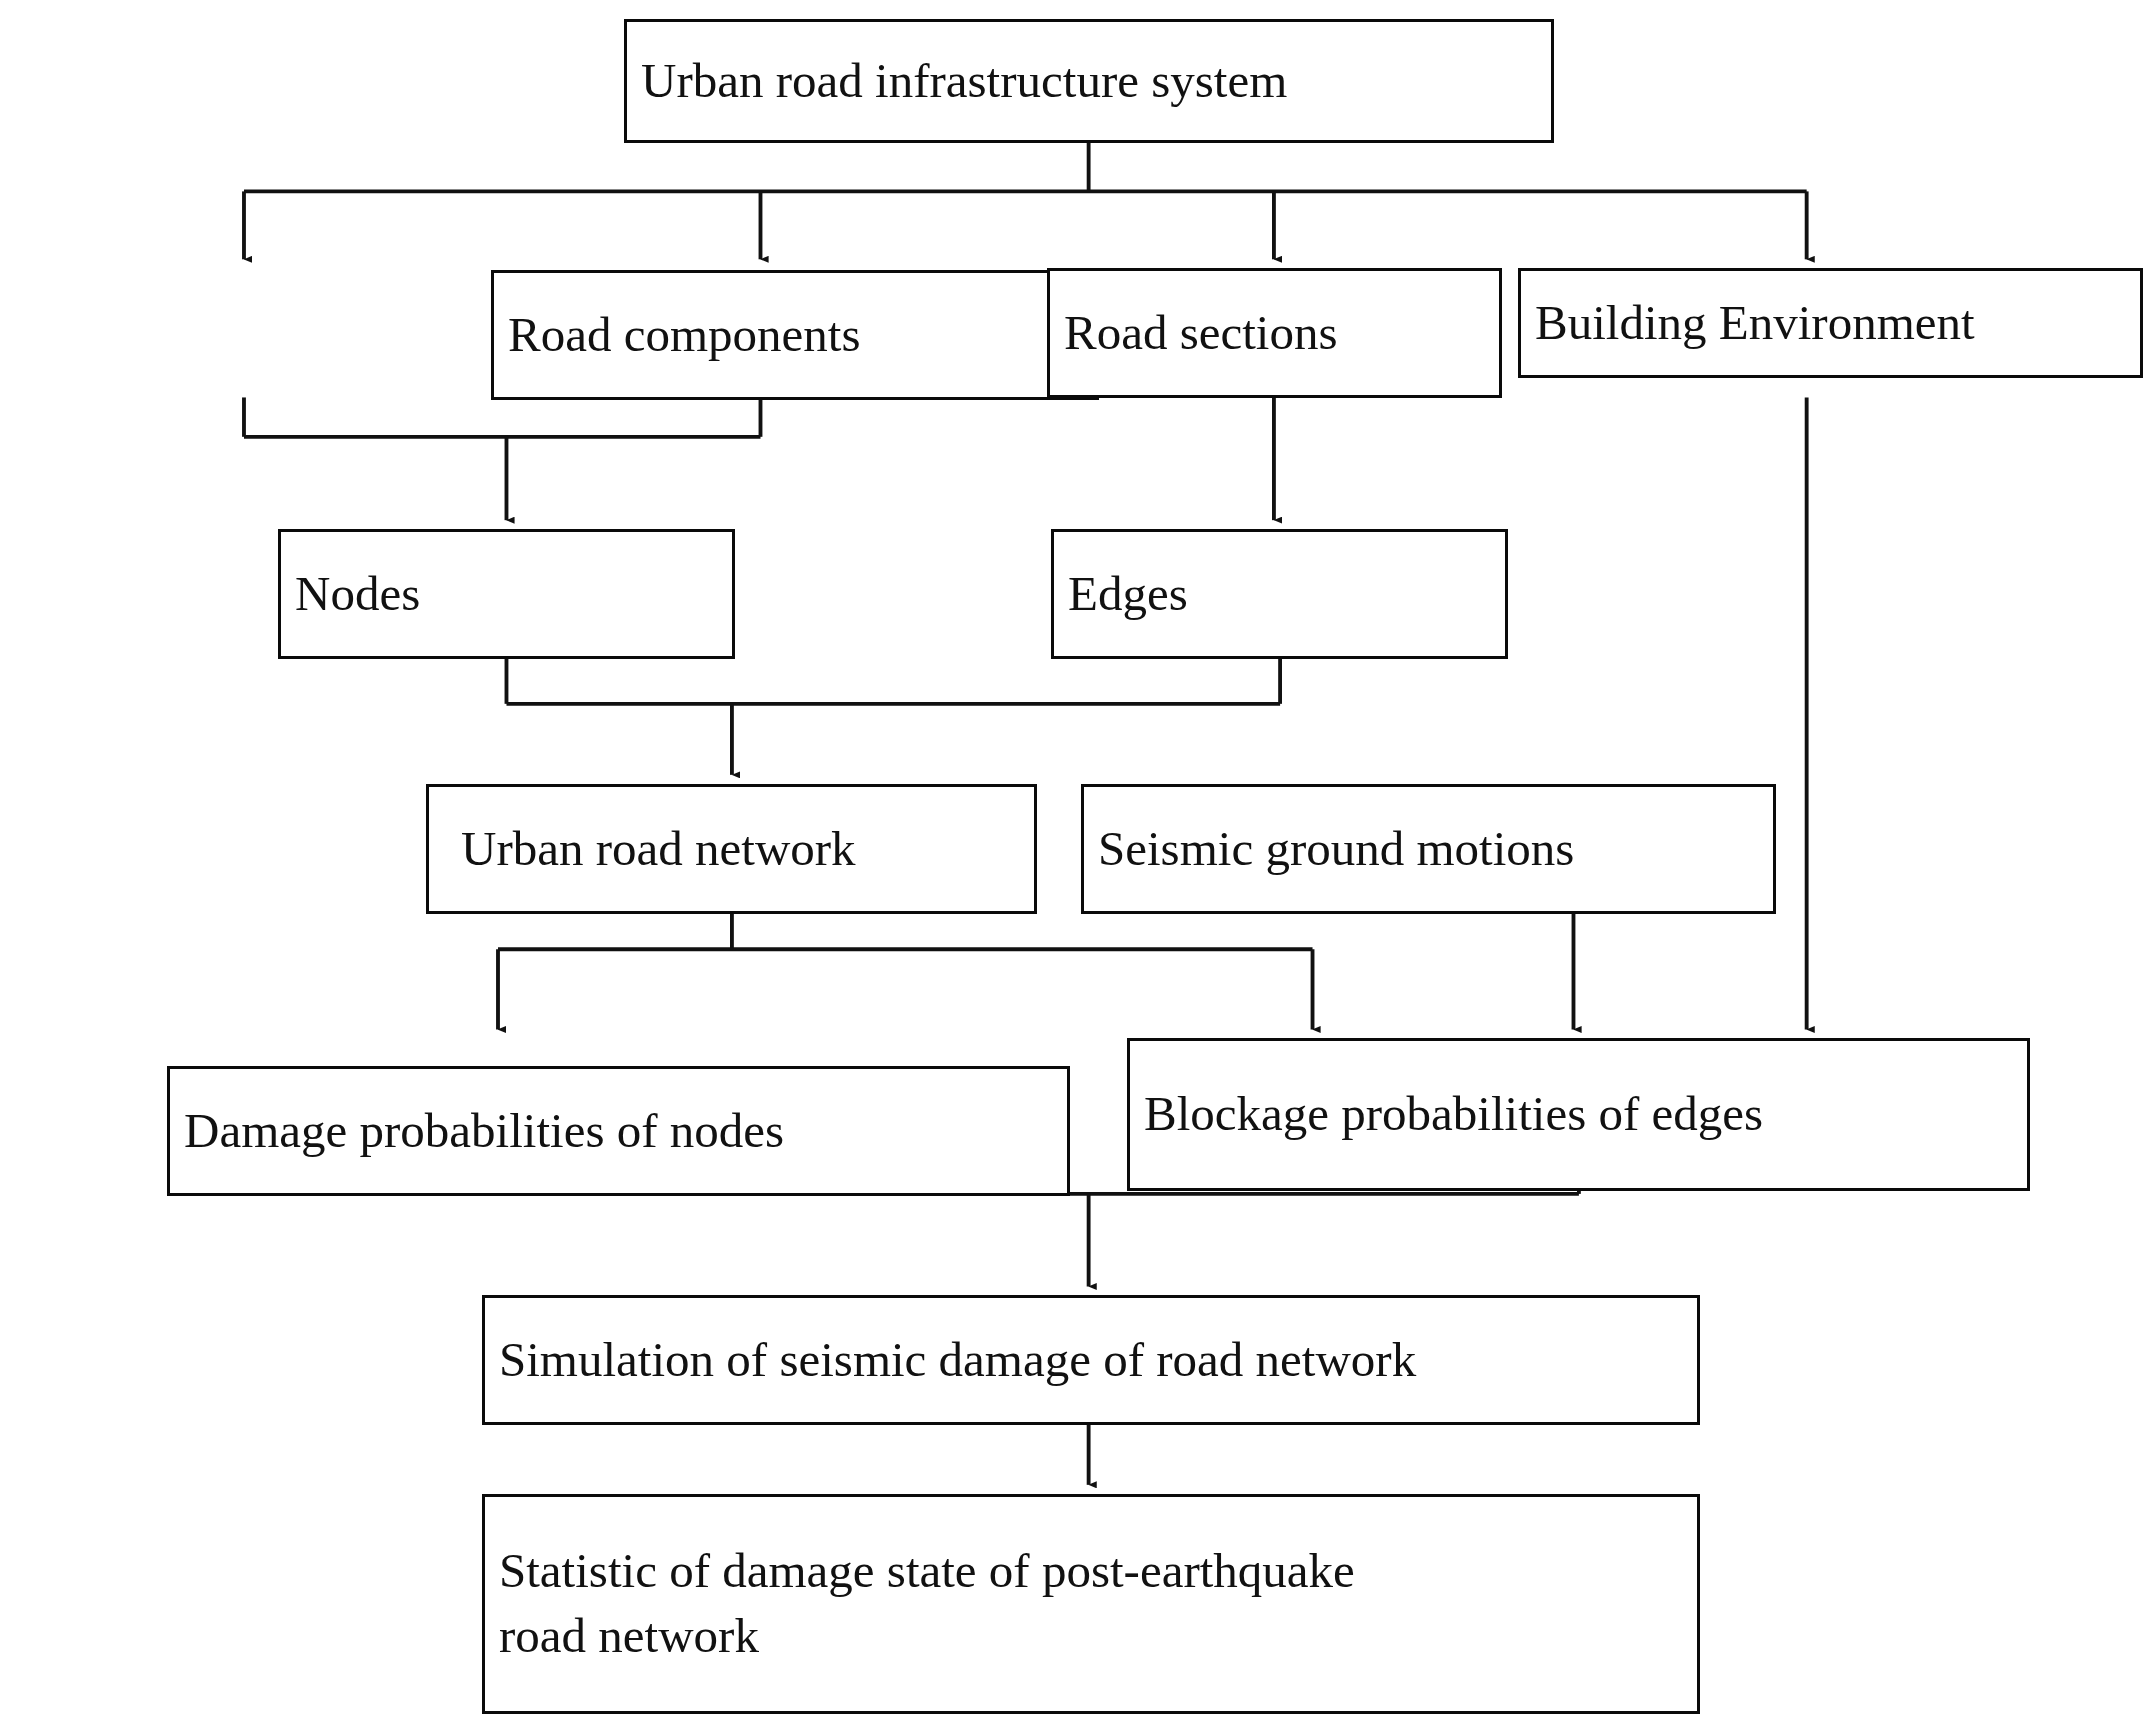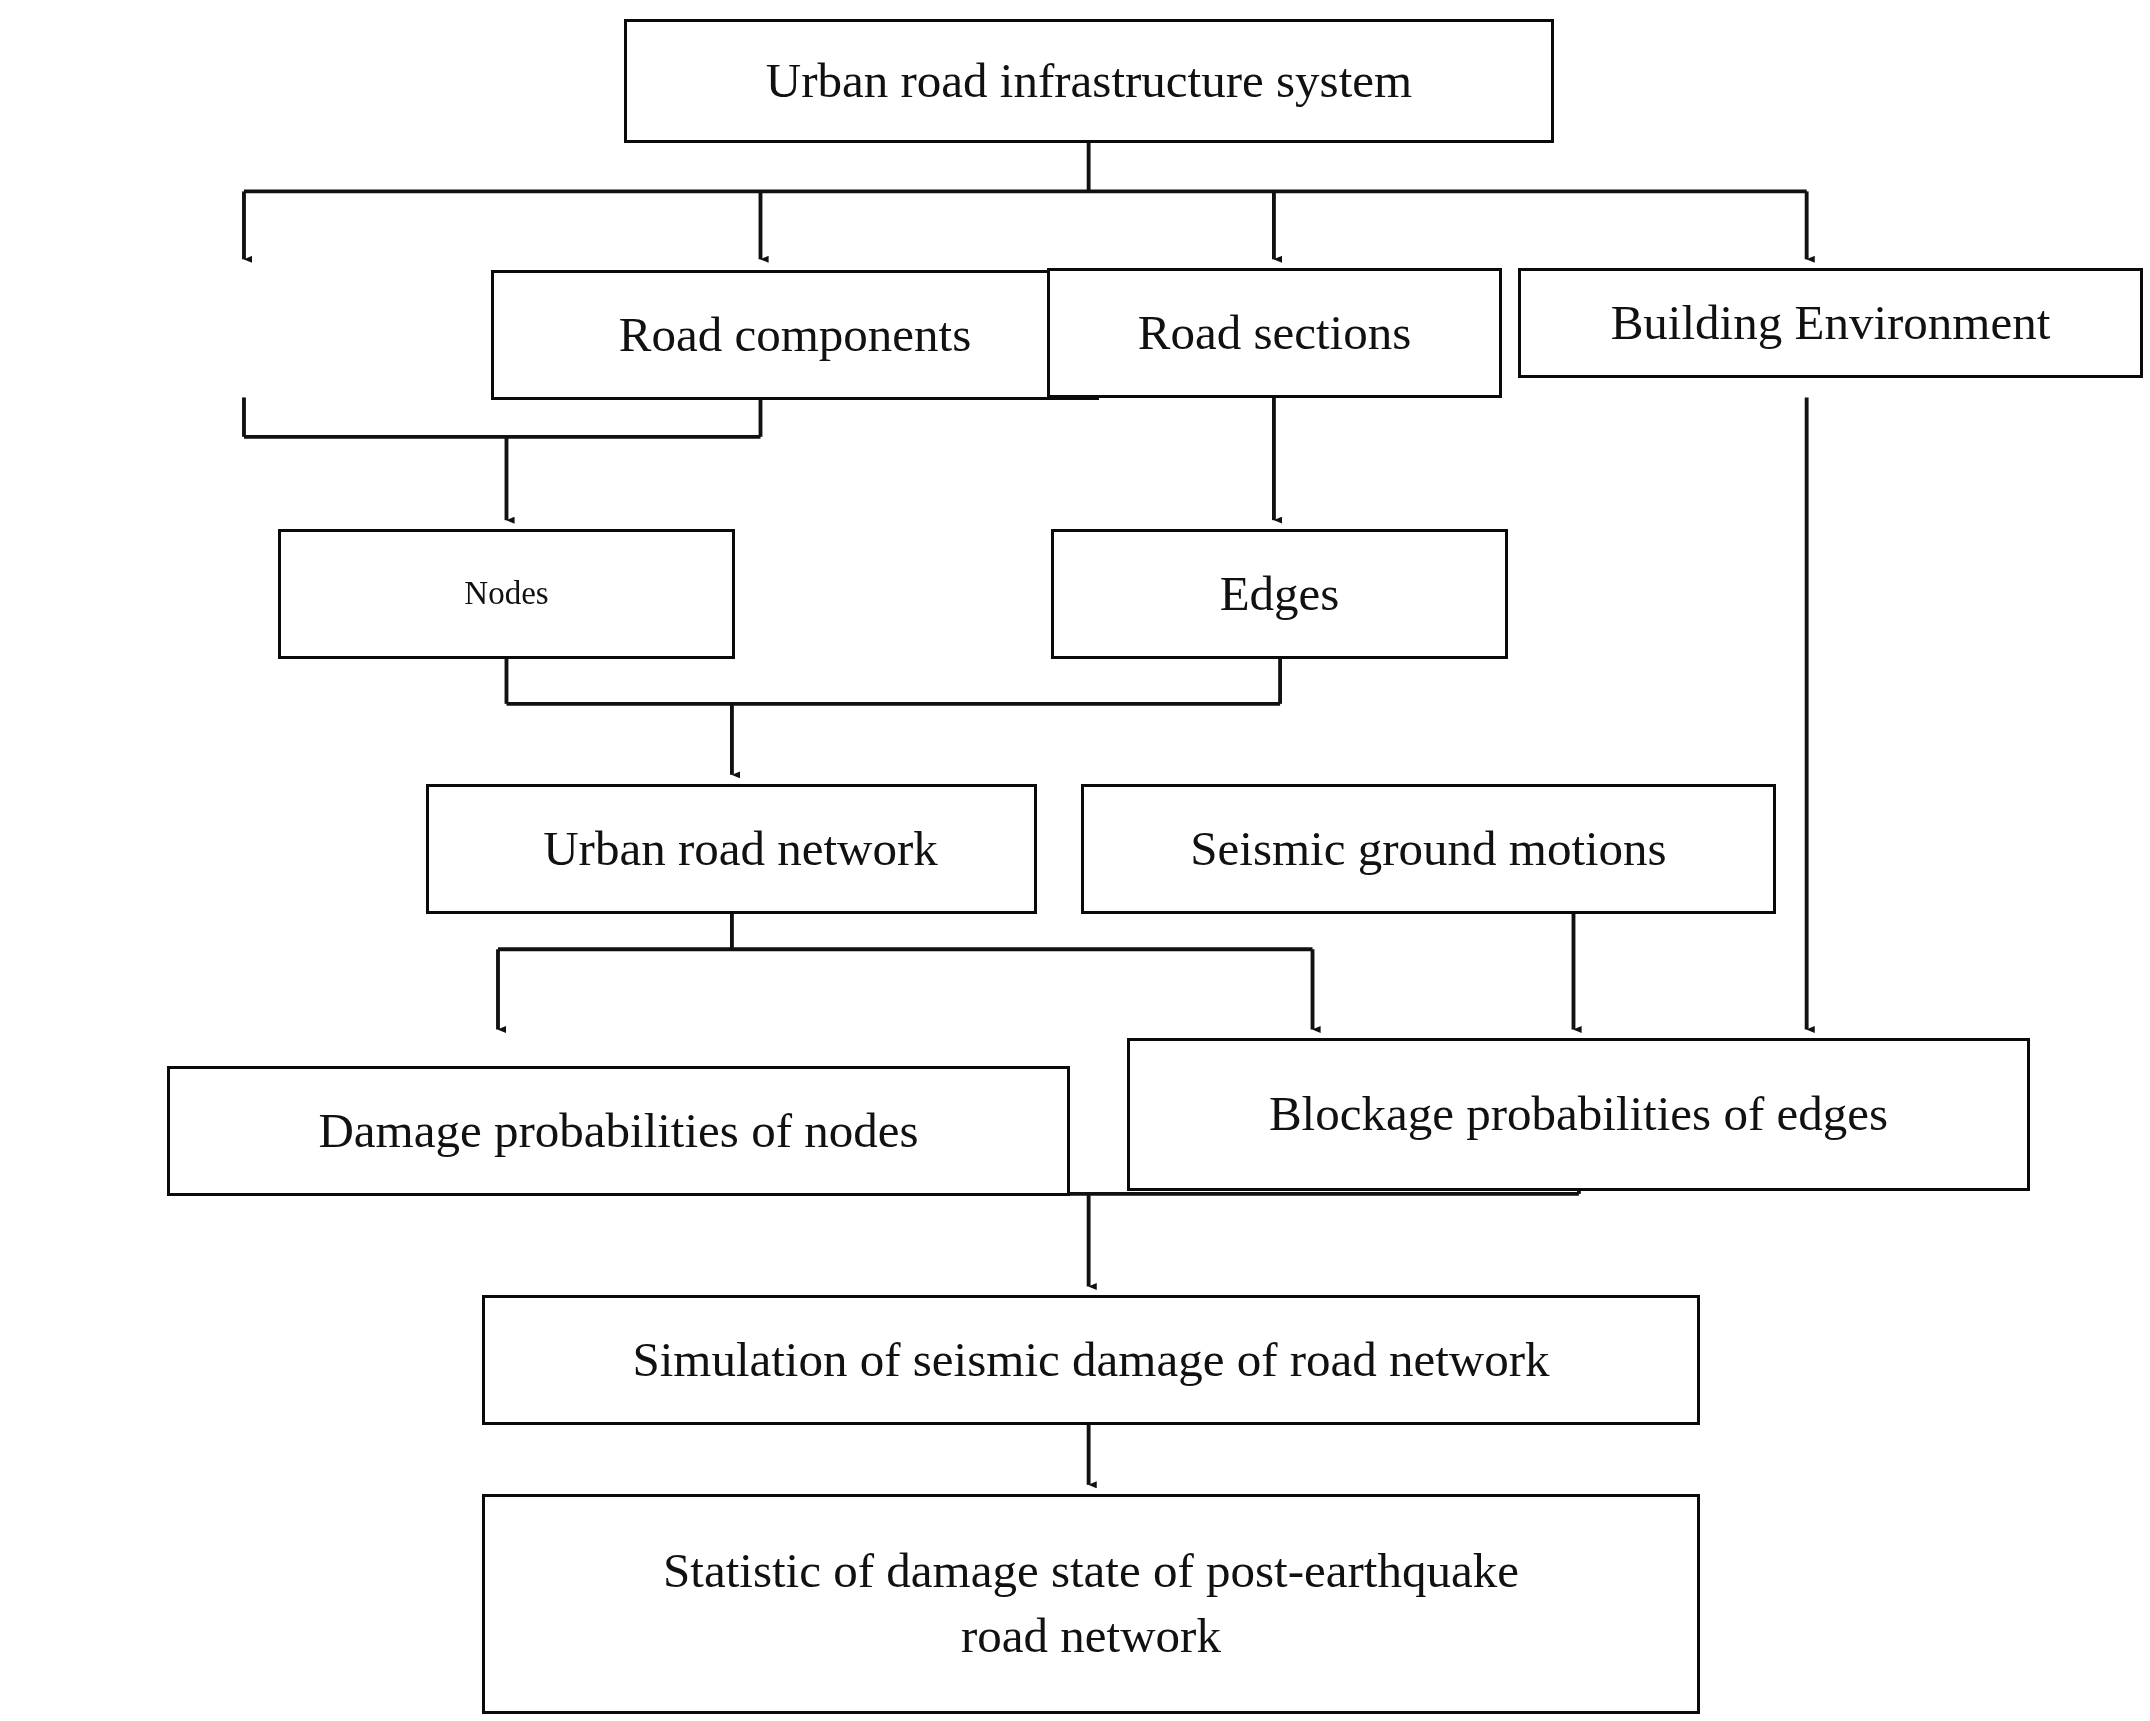--- a/index.html
+++ b/index.html
@@ -25,21 +25,21 @@
     height: 1721px;
   }
   .node-box {
     position: absolute;
     box-sizing: border-box;
     background: #ffffff;
     border: 3.9px solid #0a0a0a;
     display: flex;
     align-items: center;
     justify-content: center;
-    text-align: center;
+    text-align: left;
     color: #111111;
     line-height: 1.32;
     padding: 0 14px;
     font-family: "Liberation Serif", "DejaVu Serif", serif;
   }
   .node-label {
     display: block;
     width: 100%;
     white-space: pre-line;
   }
@@ -119,21 +119,21 @@
   </div>
   <div class="node-box" style="left: 491px; top: 270px; width: 608px; height: 130px; font-size: 49px;">
     <span class="node-label">Road components</span>
   </div>
   <div class="node-box" style="left: 1047px; top: 268px; width: 455px; height: 130px; font-size: 49px;">
     <span class="node-label">Road sections</span>
   </div>
   <div class="node-box" style="left: 1518px; top: 268px; width: 625px; height: 110px; font-size: 49px;">
     <span class="node-label">Building Environment</span>
   </div>
-  <div class="node-box" style="left: 278px; top: 529px; width: 457px; height: 130px; font-size: 33px;">
+  <div class="node-box" style="left: 278px; top: 529px; width: 457px; height: 130px; font-size: 49px;">
     <span class="node-label">Nodes</span>
   </div>
   <div class="node-box" style="left: 1051px; top: 529px; width: 457px; height: 130px; font-size: 49px;">
     <span class="node-label">Edges</span>
   </div>
   <div class="node-box" style="left: 426px; top: 784px; width: 611px; height: 130px; font-size: 49px; padding-left: 32px;">
     <span class="node-label">Urban road network</span>
   </div>
   <div class="node-box" style="left: 1081px; top: 784px; width: 695px; height: 130px; font-size: 49px;">
     <span class="node-label">Seismic ground motions</span>

